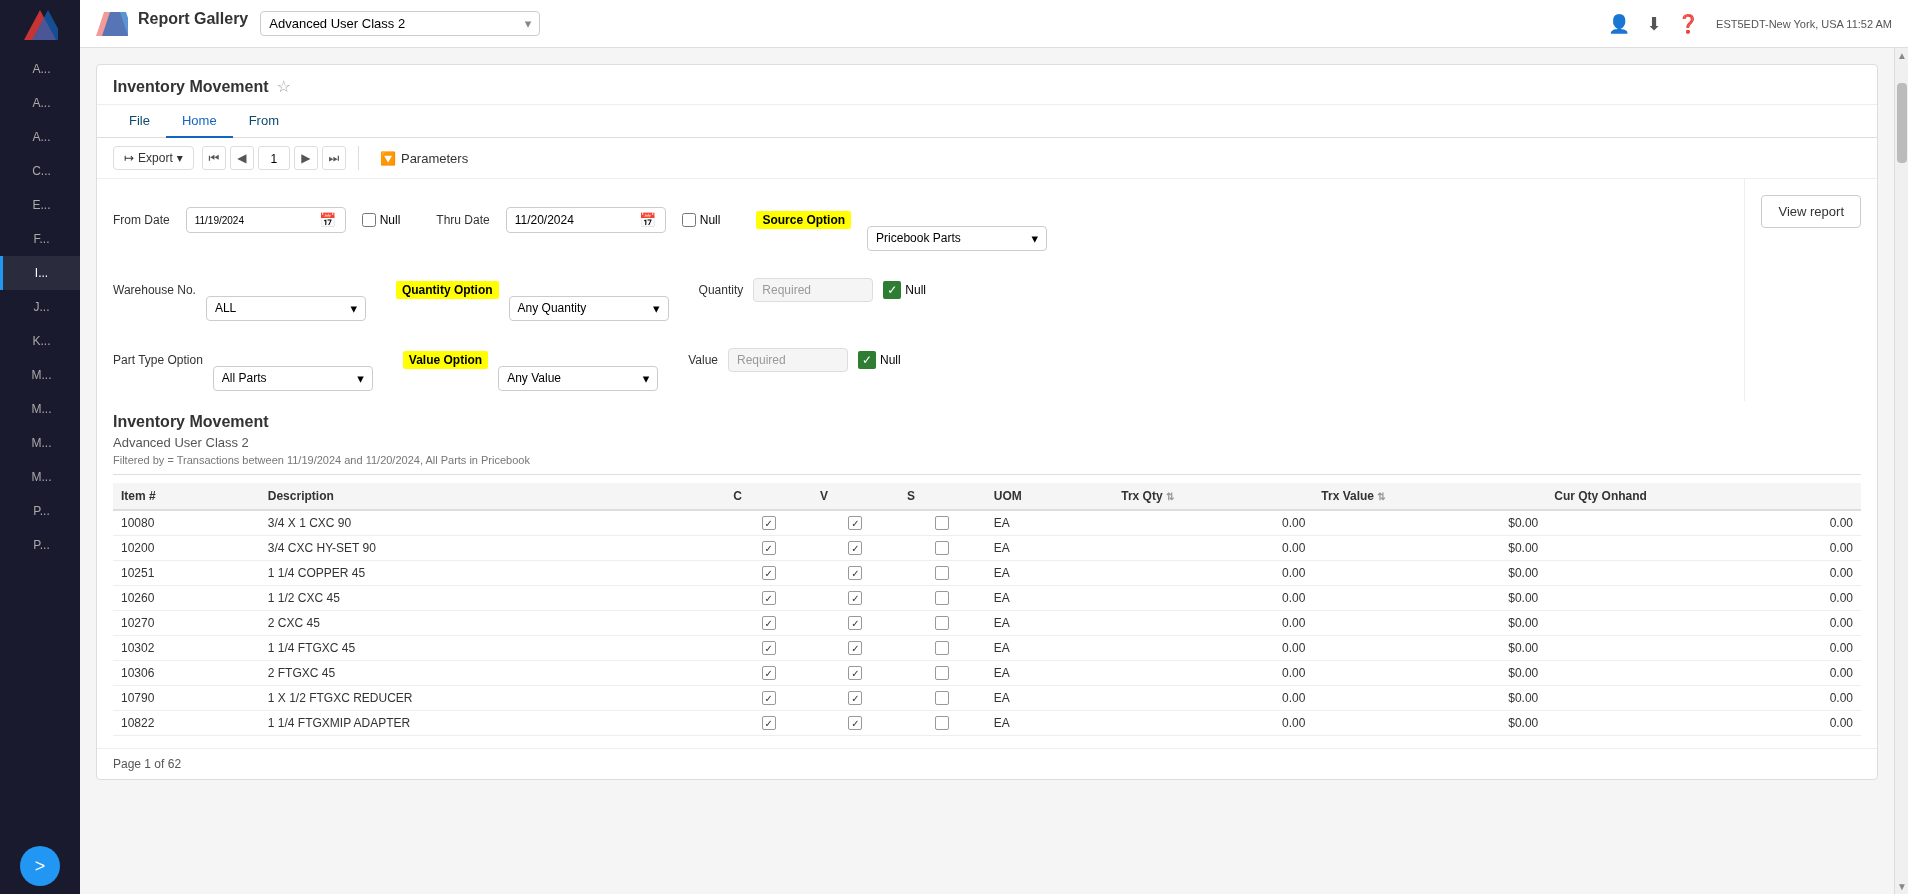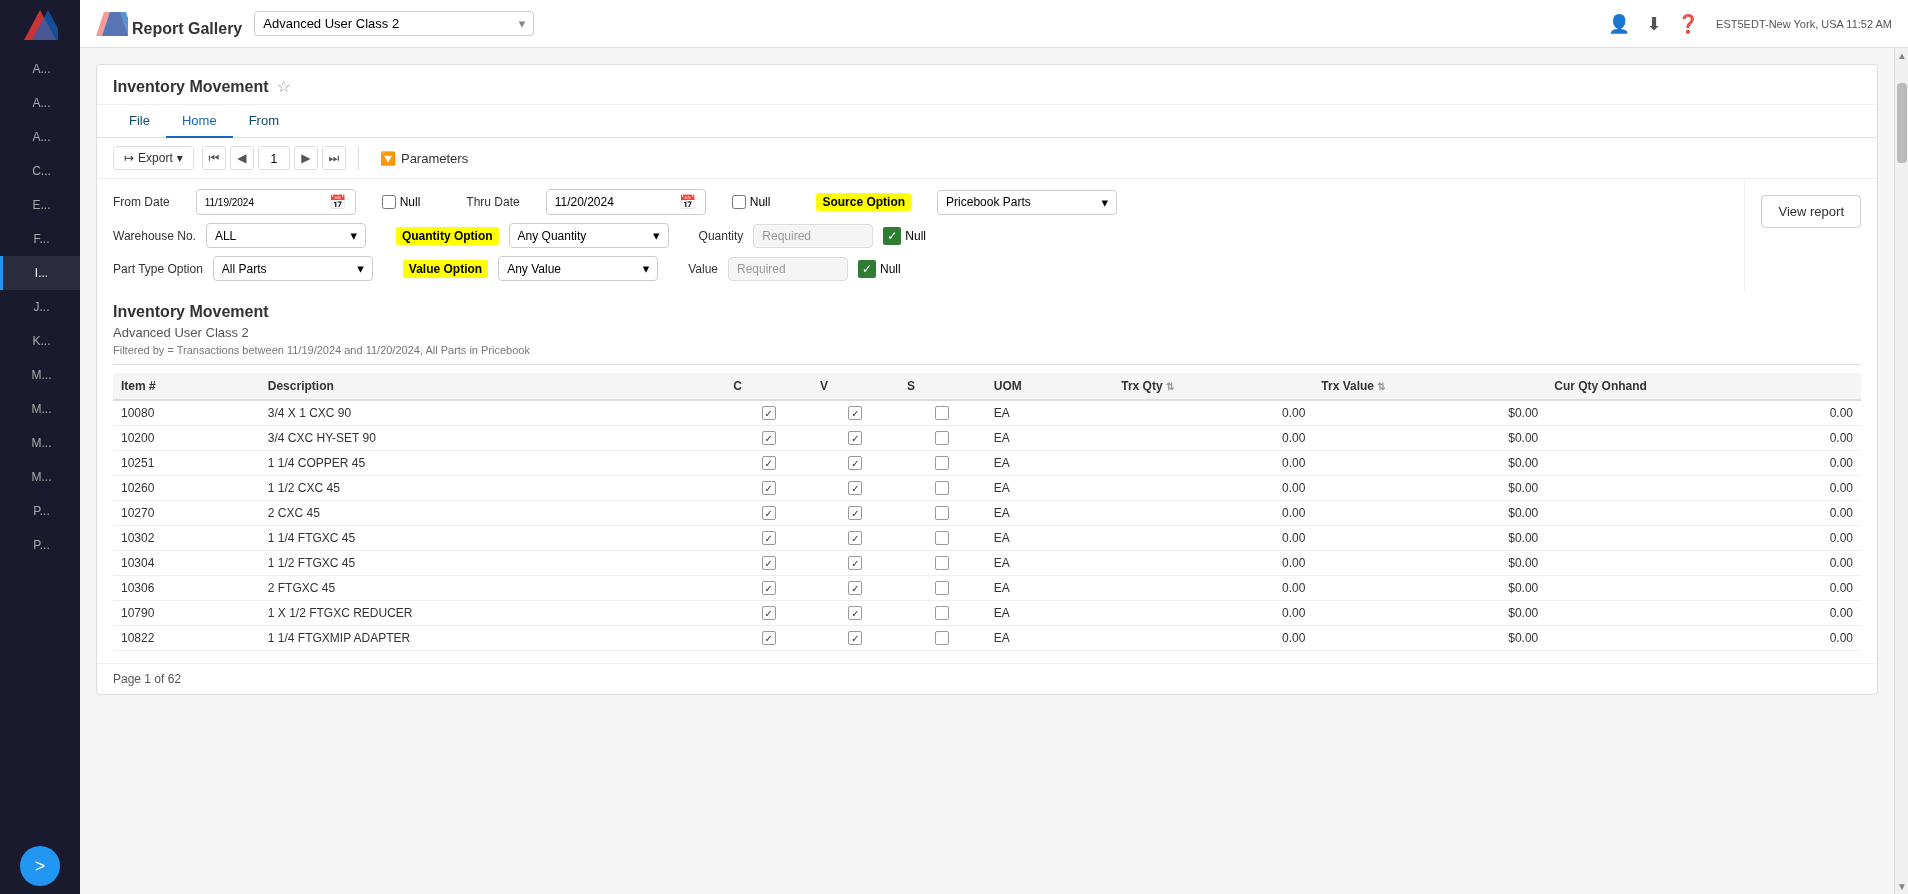--- a/index.html
+++ b/index.html
@@ -71,21 +71,22 @@
       background: #fff;
       border-bottom: 1px solid #ddd;
       display: flex;
       align-items: center;
       padding: 0 16px;
       gap: 12px;
       box-shadow: 0 1px 3px rgba(0,0,0,0.1);
     }
     .topbar-logo {
       display: flex;
-      align-items: flex-end;
+      align-items: flex-start;
+      gap: 6px;
       font-weight: bold;
       font-size: 16px;
       color: #333;
     }
     .topbar-select-wrap {
       display: flex;
       align-items: center;
       border: 1px solid #ccc;
       border-radius: 4px;
       padding: 4px 8px;
@@ -223,27 +224,27 @@
       border-radius: 4px;
       background: #fff;
       padding: 4px 8px;
       gap: 6px;
     }
     .param-input-wrap .cal-icon { color: #888; cursor: pointer; font-size: 14px; }
     .null-check { display: flex; align-items: center; gap: 4px; font-size: 12px; }
     .null-check input[type=checkbox] { width: 14px; height: 14px; }
     .param-select-wrap {
       display: flex;
-      align-items: center;
       border: 1px solid #ccc;
       border-radius: 4px;
       background: #fff;
       padding: 4px 8px;
       cursor: pointer;
       gap: 4px;
+      margin-top: 37px;
     }
     .required-input {
       border: 1px solid #ddd;
       border-radius: 4px;
       background: #f5f5f5;
       padding: 4px 8px;
       font-size: 12px;
       color: #999;
       min-width: 120px;
     }
@@ -445,21 +446,21 @@
             <div class="toolbar-sep"></div>
             <button class="params-btn">
               <span>🔽</span>
               <span>Parameters</span>
             </button>
           </div>
 
           <div style="display:flex; align-items:stretch;">
             <div style="flex:1;">
 
-              <div style="display:flex; align-items:center; gap:26px; padding:10px 16px 4px;">
+              <div style="display:flex; align-items:center; gap:16px; padding:10px 16px 4px;">
                 <span class="param-label">From Date</span>
                 <div class="param-input-wrap" style="min-width:160px;">
                   <span style="font-size:10px; flex:1;">11/19/2024</span>
                   <span class="cal-icon">📅</span>
                 </div>
                 <div class="null-check">
                   <input type="checkbox" style="">
                   <span>Null</span>
                 </div>
                 <span style="margin-left:20px;" class="param-label">Thru Date</span>
@@ -676,43 +677,20 @@
       <div class="checkbox-cell">
                         <div class="cb unchecked" style="border:1px solid #999;"></div>
                       </div>
     </td>
     <td>EA</td>
     <td class="num">0.00</td>
     <td class="num">$0.00</td>
     <td class="num">0.00</td>
   </tr>
                   <tr>
-    <td>10304</td>
-    <td>1 1/2 FTGXC 45</td>
-    <td>
-      <div class="checkbox-cell">
-                        <div class="cb checked"></div>
-                      </div>
-    </td>
-    <td>
-      <div class="checkbox-cell">
-                        <div class="cb checked"></div>
-                      </div>
-    </td>
-    <td>
-      <div class="checkbox-cell">
-                        <div class="cb unchecked" style="border:1px solid #999;"></div>
-                      </div>
-    </td>
-    <td>EA</td>
-    <td class="num">0.00</td>
-    <td class="num">$0.00</td>
-    <td class="num">0.00</td>
-  </tr>
-                  <tr>
     <td>10306</td>
     <td>2 FTGXC 45</td>
     <td>
       <div class="checkbox-cell">
                         <div class="cb checked"></div>
                       </div>
     </td>
     <td>
       <div class="checkbox-cell">
                         <div class="cb checked"></div>

